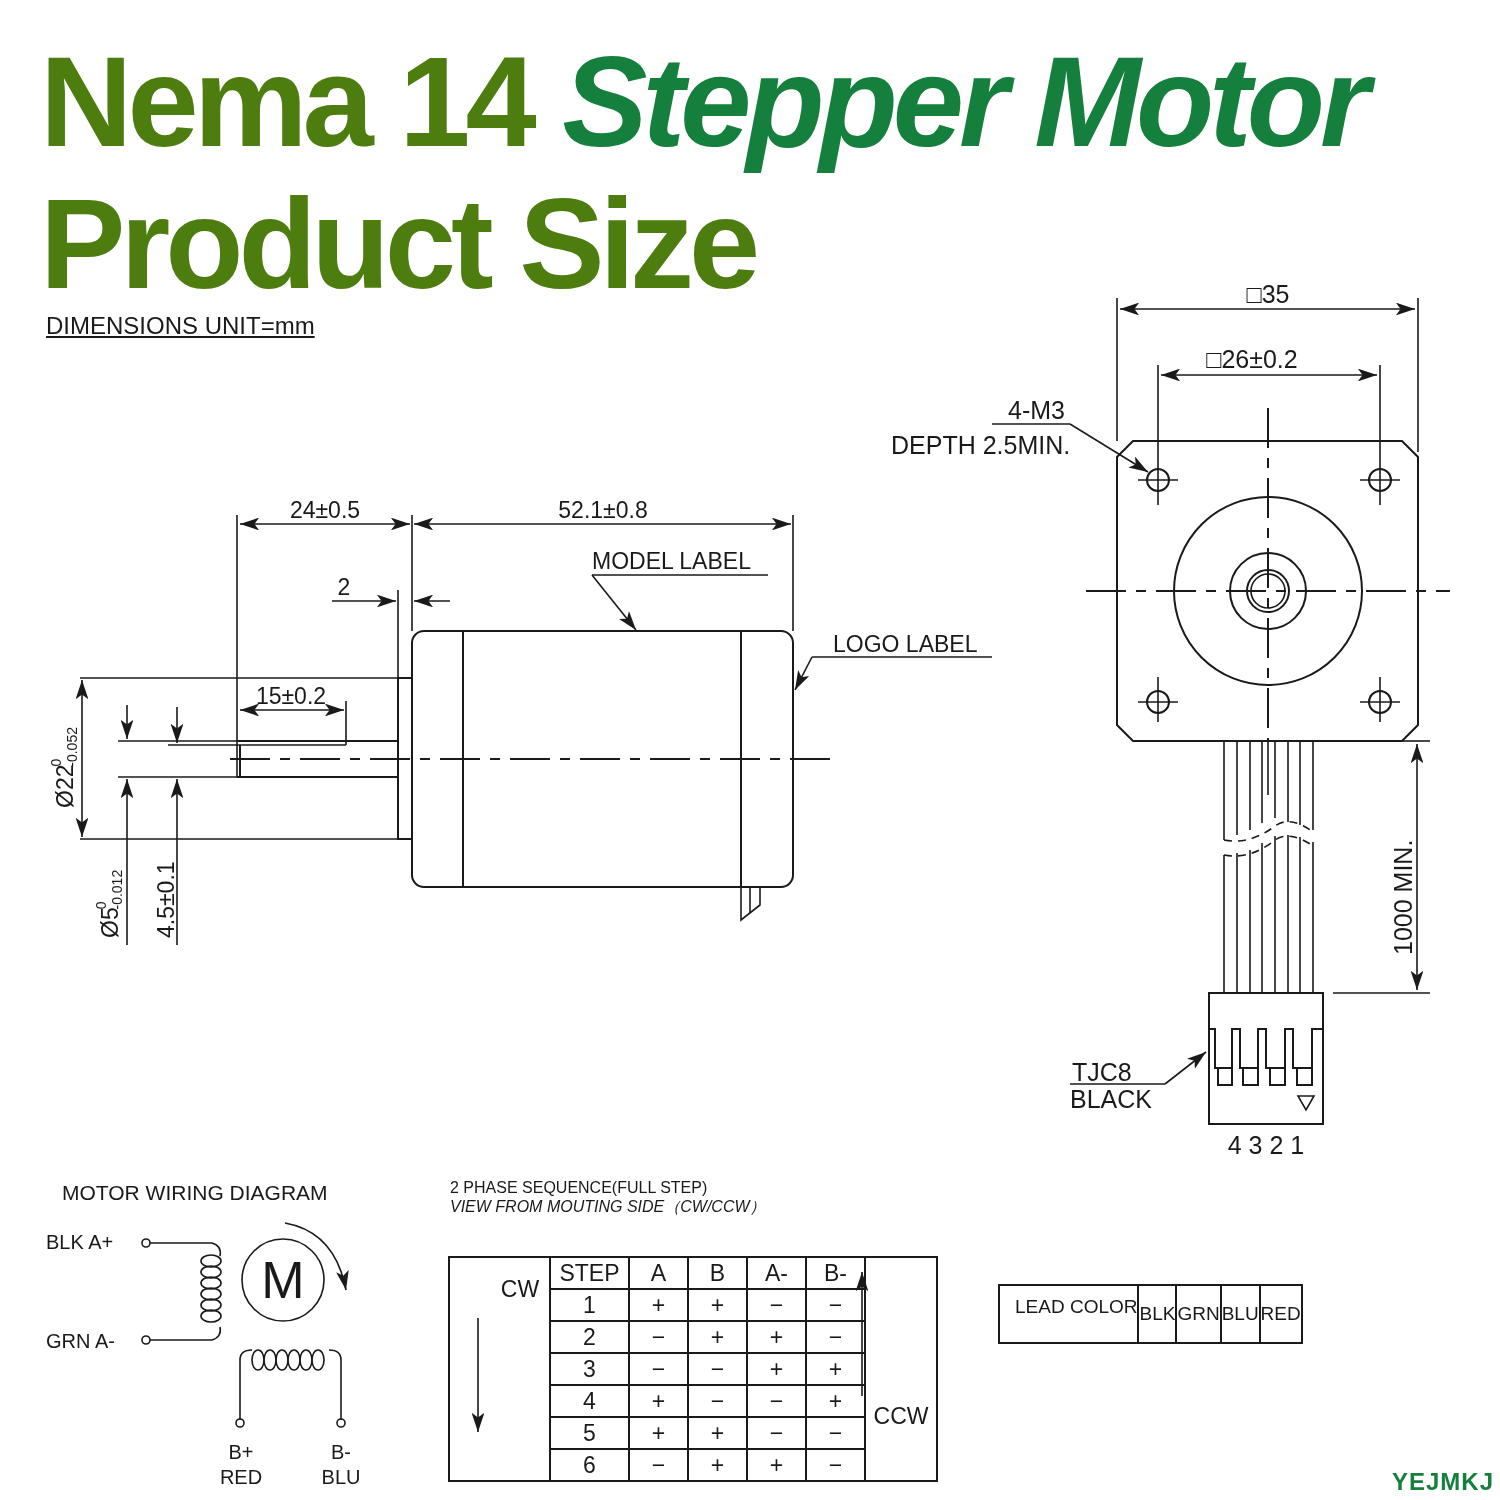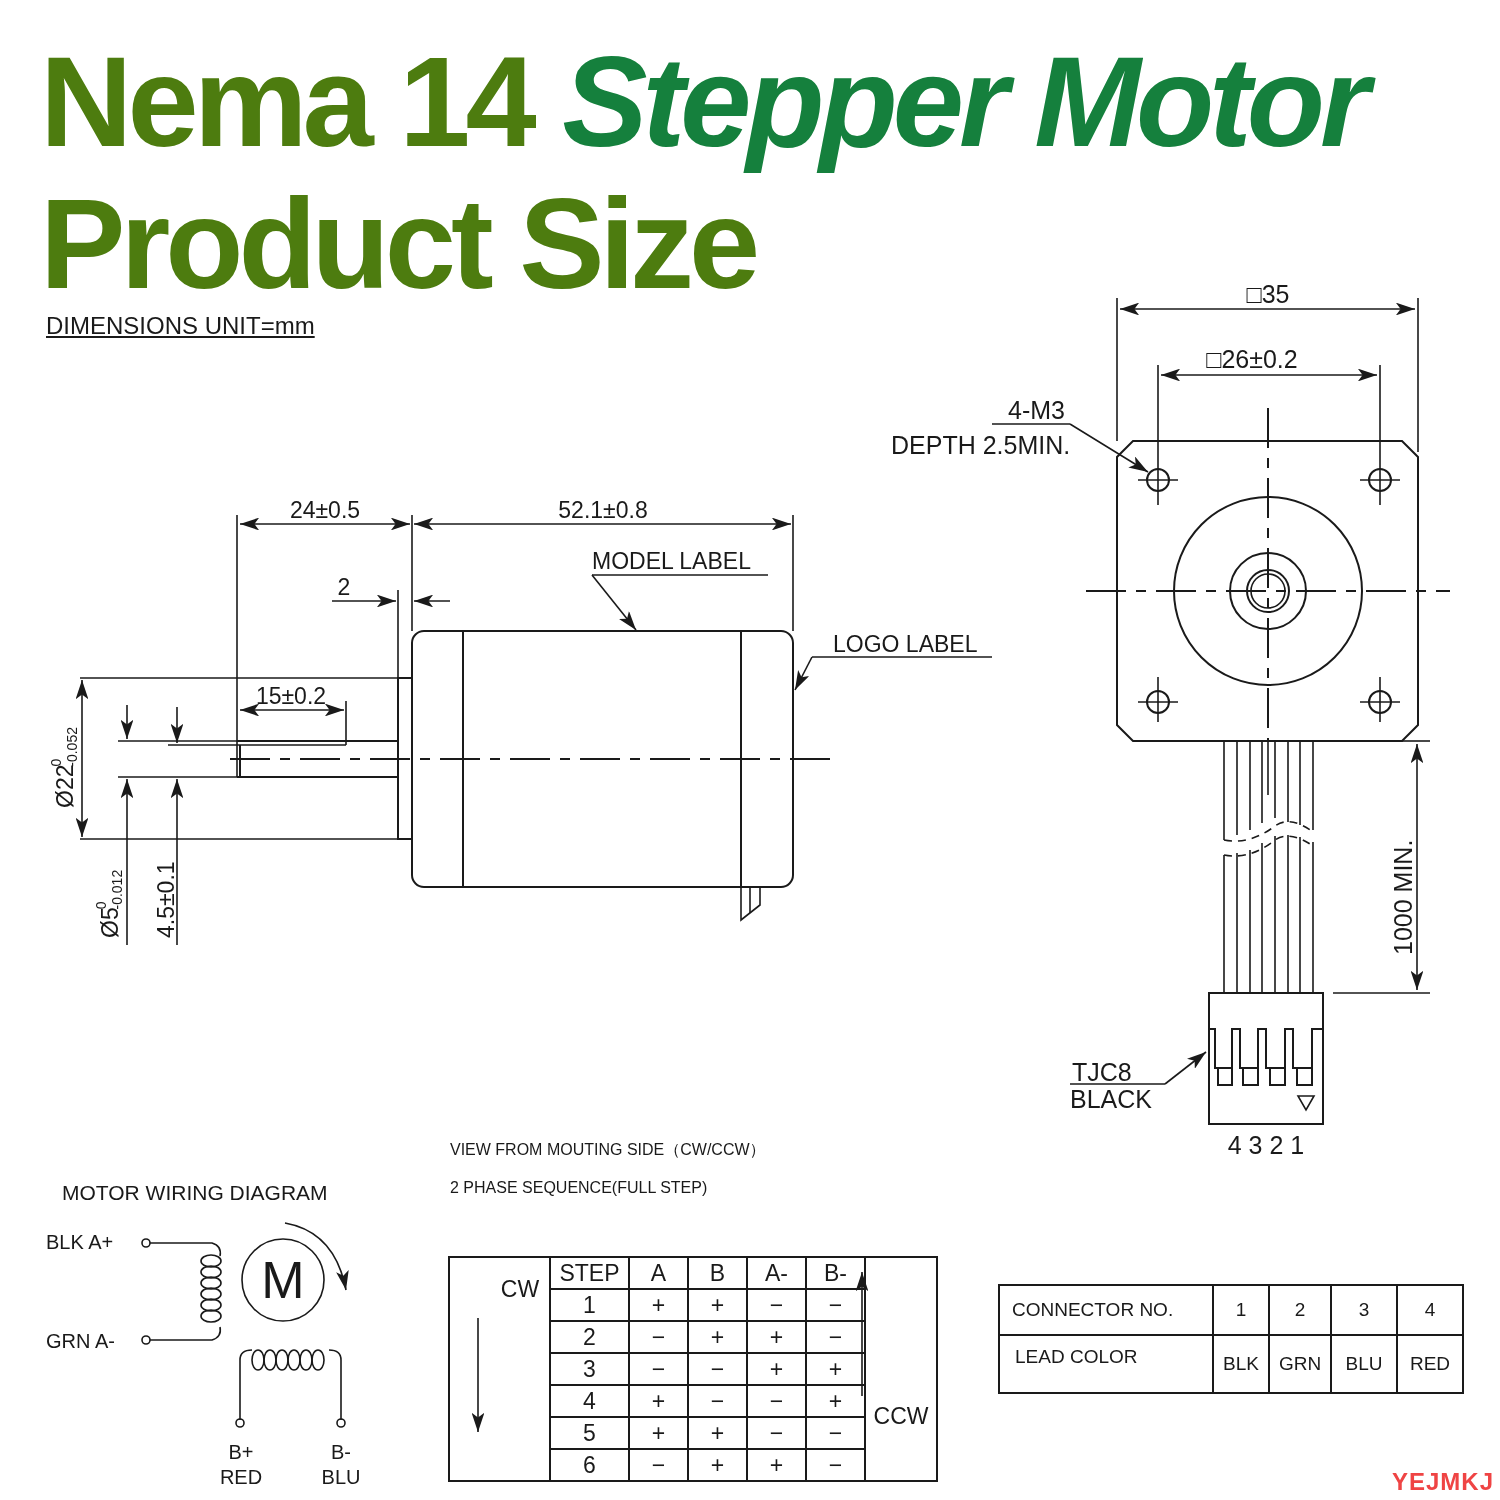--- a/index.html
+++ b/index.html
@@ -13,21 +13,21 @@
   svg.draw { position:absolute; left:0; top:0; }
   svg text { font-family:"Liberation Sans", sans-serif; fill:#1a1a1a; }
   .ln { stroke:#1a1a1a; stroke-width:2; fill:none; }
   .thin { stroke:#1a1a1a; stroke-width:1.6; fill:none; }
   .dash { stroke:#1a1a1a; stroke-width:2; fill:none; stroke-dasharray:40 10 10 10; }
   .sec-title { position:absolute; font-size:16px; }
   table.seq { position:absolute; left:448px; top:1256px; border-collapse:collapse; font-size:23px; }
   table.seq td { border:2px solid #1a1a1a; text-align:center; height:30px; padding:0; }
   table.conn { position:absolute; left:998px; top:1284px; border-collapse:collapse; font-size:19px; }
   table.conn td { border:2px solid #1a1a1a; text-align:center; padding:0; }
-  .watermark { position:absolute; right:6px; bottom:4px; font-size:24px; font-weight:bold; color:#ef4444; letter-spacing:1px; }
+  .watermark { position:absolute; right:6px; bottom:4px; font-size:24px; font-weight:bold; color:#15803d; letter-spacing:1px; }
 </style>
 </head>
 <body>
 
 <div class="title t1">
   <span class="orange">Nema 14</span>
   <span class="black">Stepper Motor</span>
 </div>
 <div class="title t2 orange">Product Size</div>
 <div class="units">DIMENSIONS UNIT=mm</div>
@@ -209,21 +209,21 @@
     <text x="341" y="1459" font-size="20" text-anchor="middle">B-</text>
     <text x="341" y="1484" font-size="20" text-anchor="middle">BLU</text>
   </g>
 
   <line x1="478" y1="1318" x2="478" y2="1432" class="thin" marker-end="url(#arr)"></line>
   <line x1="862" y1="1396" x2="862" y2="1272" class="thin" marker-end="url(#arr)"></line>
 </svg>
 
 <div class="sec-title" style="left:62px; top:1181px; font-size:21px;">MOTOR WIRING  DIAGRAM</div>
 <div class="sec-title" style="left:450px; top:1179px;">2 PHASE SEQUENCE(FULL STEP)</div>
-<div class="sec-title" style="left:450px; top:1140px;">VIEW FROM MOUTING SIDE（CW/CCW）</div>
+<div class="sec-title" style="left:450px; top:1197px;font-style:italic;">VIEW FROM MOUTING SIDE（CW/CCW）</div>
 
 <table class="seq">
   <tbody>
       <tr>
     <td rowspan="7" style="width:58px; vertical-align:top; padding-top:18px;padding-left:41px;">CW</td>
     <td style="width:77px;text-align:center;">STEP</td>
     <td style="width:57px;">A</td>
     <td style="width:57px;">B</td>
     <td style="width:57px;">A-</td>
     <td style="width:57px;">B-</td>
@@ -269,27 +269,20 @@
         <td>−</td>
         <td>+</td>
         <td>+</td>
         <td>−</td>
       </tr>
 </tbody>
   </table>
 
 <table class="conn">
   <tbody>
-      <tr style="height:50px;">
-    <td style="width:200px; text-align:left; padding-left:12px;">CONNECTOR NO.</td>
-    <td style="width:54px;">1</td>
-    <td style="width:60px;">2</td>
-    <td style="width:64px;">3</td>
-    <td style="width:64px;">4</td>
-  </tr>
   <tr style="height:58px;">
     <td style="text-align:left; padding-left:15px; vertical-align:top; padding-top:10px;">LEAD COLOR</td>
     <td>BLK</td>
     <td>GRN</td>
     <td>BLU</td>
     <td>RED</td>
   </tr>
 </tbody>
   </table>
 

